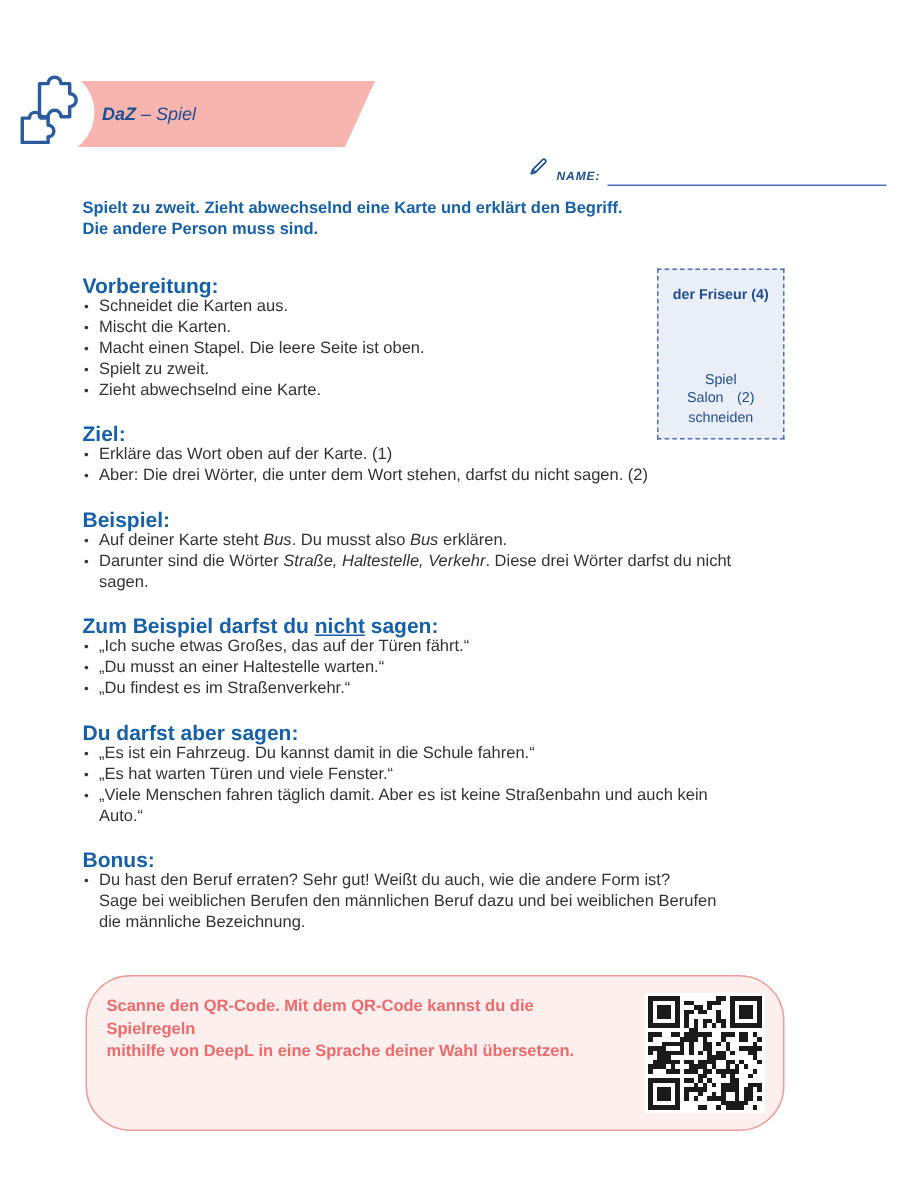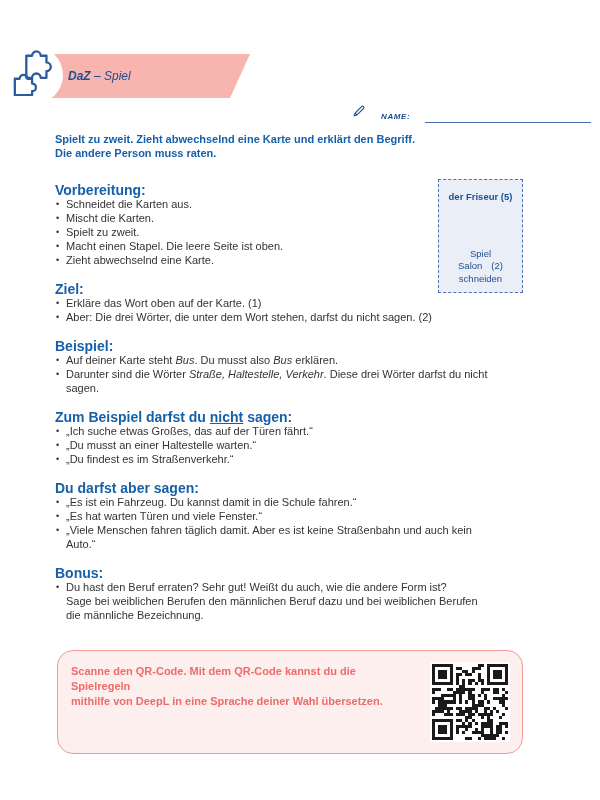--- a/index.html
+++ b/index.html
@@ -30,21 +30,21 @@
   .puzzle-badge {
     position:absolute; left:5px; top:4px; width:58px; height:58px;
     background:#fff; border-radius:50%;
     display:flex; align-items:center; justify-content:center;
   }
   .puzzle-badge svg { width:46px; height:46px; }
 
   
   .name-row {
     position:absolute; top:62px; left:352px; right:9px;
-    display:flex; align-items:flex-end; gap:15px;
+    display:flex; align-items:flex-end; gap:5px;
   }
   .name-row svg { width:14px; height:14px; margin-bottom:1px; }
   .name-label {
     font-style:italic; font-weight:bold; font-size:8px; letter-spacing:0.6px;
     color:#1d4e91; padding-bottom:2px;
   }
   .name-line { flex:1; border-bottom:1.3px solid #4a6fb5; height:13px; }
 
   
   .content { position:absolute; left:55px; top:90px; width:505px; }
@@ -70,21 +70,21 @@
     box-sizing:border-box; background:#eaeef7; border:1px dashed #4a6fb5;
     display:flex; flex-direction:column; justify-content:space-between; align-items:center;
     padding:11px 3px 7px; color:#1d4e91; font-size:9.5px; line-height:12.5px; text-align:center;
   }
   .card-title { font-weight:bold; }
   .card-note { margin-left:9px; }
 
   
   .qr-box {
     margin-top:28px; margin-left:2px; width:466px; box-sizing:border-box; min-height:99px;
-    background:#fdefee; border:1.5px solid #f19b97; border-radius:16px;
+    background:#fdefee; border:1.5px solid #f19b97; border-radius:30px;
     padding:11px 12px 11px 13px; display:flex; gap:12px; align-items:flex-start;
   }
   .qr-text {
     flex:1; color:#ee6b6b; font-weight:bold; font-size:11px; line-height:15px;
     white-space:pre-line; margin-top:2px;
   }
   .qr-wrap { background:#ffffff; padding:2px; line-height:0; }
   .qr-wrap svg { width:76px; height:76px; shape-rendering:crispEdges; }
 </style>
 </head>
@@ -112,29 +112,29 @@
         <path d="M2.5 13.5 L3.6 10.4 L11.2 2.8 a1.5 1.5 0 0 1 2.1 2.1 L5.7 12.5 Z"></path>
         <path d="M3.6 10.4 L5.7 12.5"></path>
       </svg>
     </span>
     <span class="name-label">NAME:</span>
     <span class="name-line"></span>
   </div>
 
   <div class="content">
     <p class="intro">Spielt zu zweit. Zieht abwechselnd eine Karte und erklärt den Begriff.
-Die andere Person muss raten.</p>
+Die andere Person muss sind.</p>
 
     <section class="sec first">
       <h3><span>Vorbereitung:</span></h3>
       <ul>
           <li><span>Schneidet die Karten aus.</span></li>
           <li><span>Mischt die Karten.</span></li>
+          <li><span>Macht einen Stapel. Die leere Seite ist oben.</span></li>
           <li><span>Spielt zu zweit.</span></li>
-          <li><span>Macht einen Stapel. Die leere Seite ist oben.</span></li>
           <li><span>Zieht abwechselnd eine Karte.</span></li>
         </ul>
     </section>
 
     <section class="sec">
       <h3><span>Ziel:</span></h3>
       <ul>
           <li><span>Erkläre das Wort oben auf der Karte. (1)</span></li>
           <li><span>Aber: Die drei Wörter, die unter dem Wort stehen, darfst du nicht sagen. (2)</span></li>
         </ul>
@@ -493,21 +493,21 @@
             <rect x="18" y="24" width="1" height="1" fill="#1a1a1a"></rect>
             <rect x="19" y="24" width="1" height="1" fill="#1a1a1a"></rect>
             <rect x="20" y="24" width="1" height="1" fill="#1a1a1a"></rect>
             <rect x="23" y="24" width="1" height="1" fill="#1a1a1a"></rect>
           </svg>
       </div>
     </div>
   </div>
 
   <div class="word-card">
-    <div class="card-title">der Friseur (5)</div>
+    <div class="card-title">der Friseur (4)</div>
     <div class="card-words">
       <div>Spiel</div>
       <div><span>Salon</span><span class="card-note">(2)</span></div>
       <div>schneiden</div>
     </div>
   </div>
 
 </div>
 
 </body></html>

